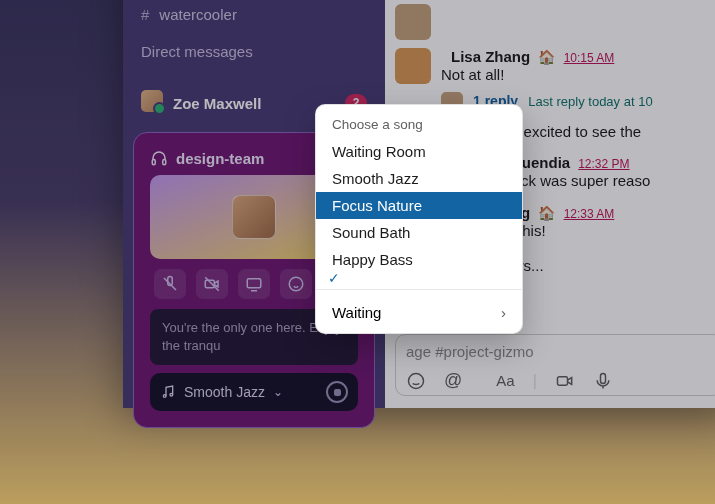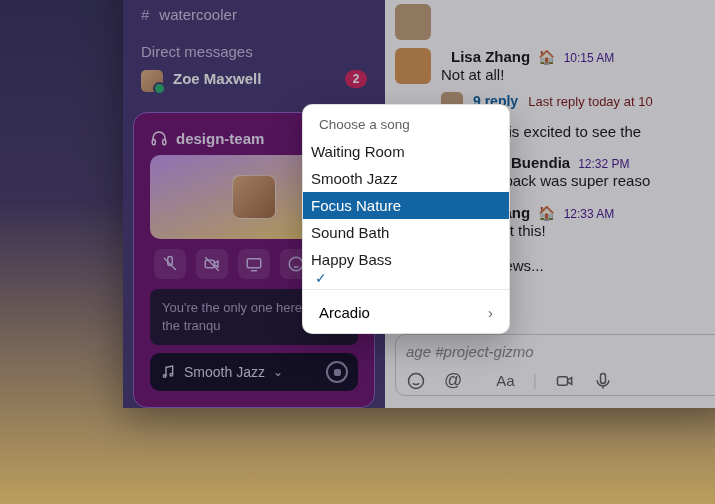--- a/index.html
+++ b/index.html
@@ -48,26 +48,27 @@
     color: #cfc8e2;
     margin-top: 100px;
   }
   .hash { opacity: 0.8; }
   .dm-header {
     padding: 14px 18px 6px;
     font-size: 15px;
     color: #c9c1df;
   }
   .dm-row {
-    display: flex; align-items: flex-start; gap: 10px;
+    display: flex; align-items: flex-end; gap: 10px;
     padding: 4px 18px 10px;
     color: #fff;
     font-weight: 700;
     font-size: 15px;
     position: relative;
+    margin-top: 20px;
   }
   .dm-avatar {
     width:22px; height:22px; border-radius:5px;
     background: linear-gradient(135deg,#e0b88a,#b5835e);
     position: relative;
   }
   .dm-avatar::after{
     content:"";
     position:absolute; right:-3px; bottom:-3px;
     width:9px; height:9px; background:#2db574; border:2px solid #4a3e78; border-radius:50%;
@@ -151,58 +152,58 @@
     padding-top:100px;
   }
   .messages { flex:1; padding:0 6px 0 10px; font-size:15px; color:#1d1c1d; overflow:hidden;}
   .msg { display:flex; gap:10px; padding:4px 0; align-items:flex-start;}
   .msg .av{width:36px; height:36px; border-radius:6px; background:#c4a37d; flex-shrink:0;}
   .msg .av.lz{background:#d99956;}
   .msg .av.sm{width:22px;height:22px;border-radius:5px;}
   .msg .body{min-width:0;}
   .msg .hdr{display:flex; gap:8px; align-items:baseline;margin-left:10px;}
   .msg .name{font-weight:800; color:#1d1c1d;}
-  .msg .time{font-size:12px; color:#4c1d95;}
+  .msg .time{font-size:12px; color:#be185d;text-decoration:underline;}
   .msg .text{margin-top:1px;}
   .emoji{font-size:14px;}
   .reply-link{color:#1264a3; font-weight:600; font-size:14px;}
-  .reply-meta{color:#7f1d1d; font-size:13px; margin-left:6px;}
+  .reply-meta{color:#0f766e; font-size:13px; margin-left:6px;}
   .msg.indent{margin-left:0px;}
   .composer {
     margin:8px 10px 12px;
     border:1px solid #d0d0d0;
     border-radius:10px;
     padding:8px 10px 4px;
   }
-  .composer .ph{color:#8d8d8d; font-size:15px;font-style:italic;}
+  .composer .ph{color:#8d8d8d; font-size:15px;}
   .composer .row{
     display:flex; gap:18px; margin-top:10px; color:#616061; align-items:center;
   }
   .composer .row svg{width:20px;height:20px;stroke:#616061;fill:none;stroke-width:1.8;}
   .composer .aa{font-size:15px;margin-left:16px;}
   
   .menu {
     position:absolute;
-    left:302px; top:104px;
+    left:315px; top:104px;
     width:208px;
     background:#fff;
     border:1px solid rgba(0,0,0,0.12);
     border-radius:10px;
     box-shadow: 0 12px 32px rgba(0,0,0,0.25);
     padding:8px 0 4px;
     font-size:15px;
     z-index:50;
   }
   .menu .header{
     padding:4px 16px 6px;
     color:#616061;
     font-size:13.5px;
   }
   .menu .item{
-    padding:5px 8px;
+    padding:5px 16px;
     color:#1d1c1d;
     display:flex; align-items:center;
     position:relative;
   }
   .menu .item.hover{ background:#1264a3; color:#fff; }
   .menu .item.selected{ color:#1264a3; }
   .menu .item .check{
     position:absolute; left:8px; color:#1264a3; font-size:14px;
   }
   .menu .item.selected span{ margin-left:4px;}
@@ -314,21 +315,21 @@
             <span class="time">10:15 AM</span>
           </div>
           <div class="text">Not at all!</div>
         </div>
       </div>
 
       <div class="msg indent">
         <div style="width:36px"></div>
         <div class="av sm"></div>
         <div class="body">
-          <span class="reply-link">9 reply</span>
+          <span class="reply-link">1 reply</span>
           <span class="reply-meta">Last reply today at 10</span>
         </div>
       </div>
 
       <div class="msg" style="padding-left:46px;">
         <div class="body">
           <div class="text">Everyone is excited to see the</div>
         </div>
       </div>
 
@@ -402,16 +403,16 @@
       <span>Sound Bath</span>
     </div>
   <div class="item">
       <span>Happy Bass</span>
     </div>
   <div class="item selected">
     <span class="check">✓</span>
   </div>
   <div class="divider"></div>
   <div class="settings">
-    <span>Arcadio</span>
+    <span>Waiting</span>
     <span style="color:#616061;">›</span>
   </div>
 </div>
 
 </body></html>

